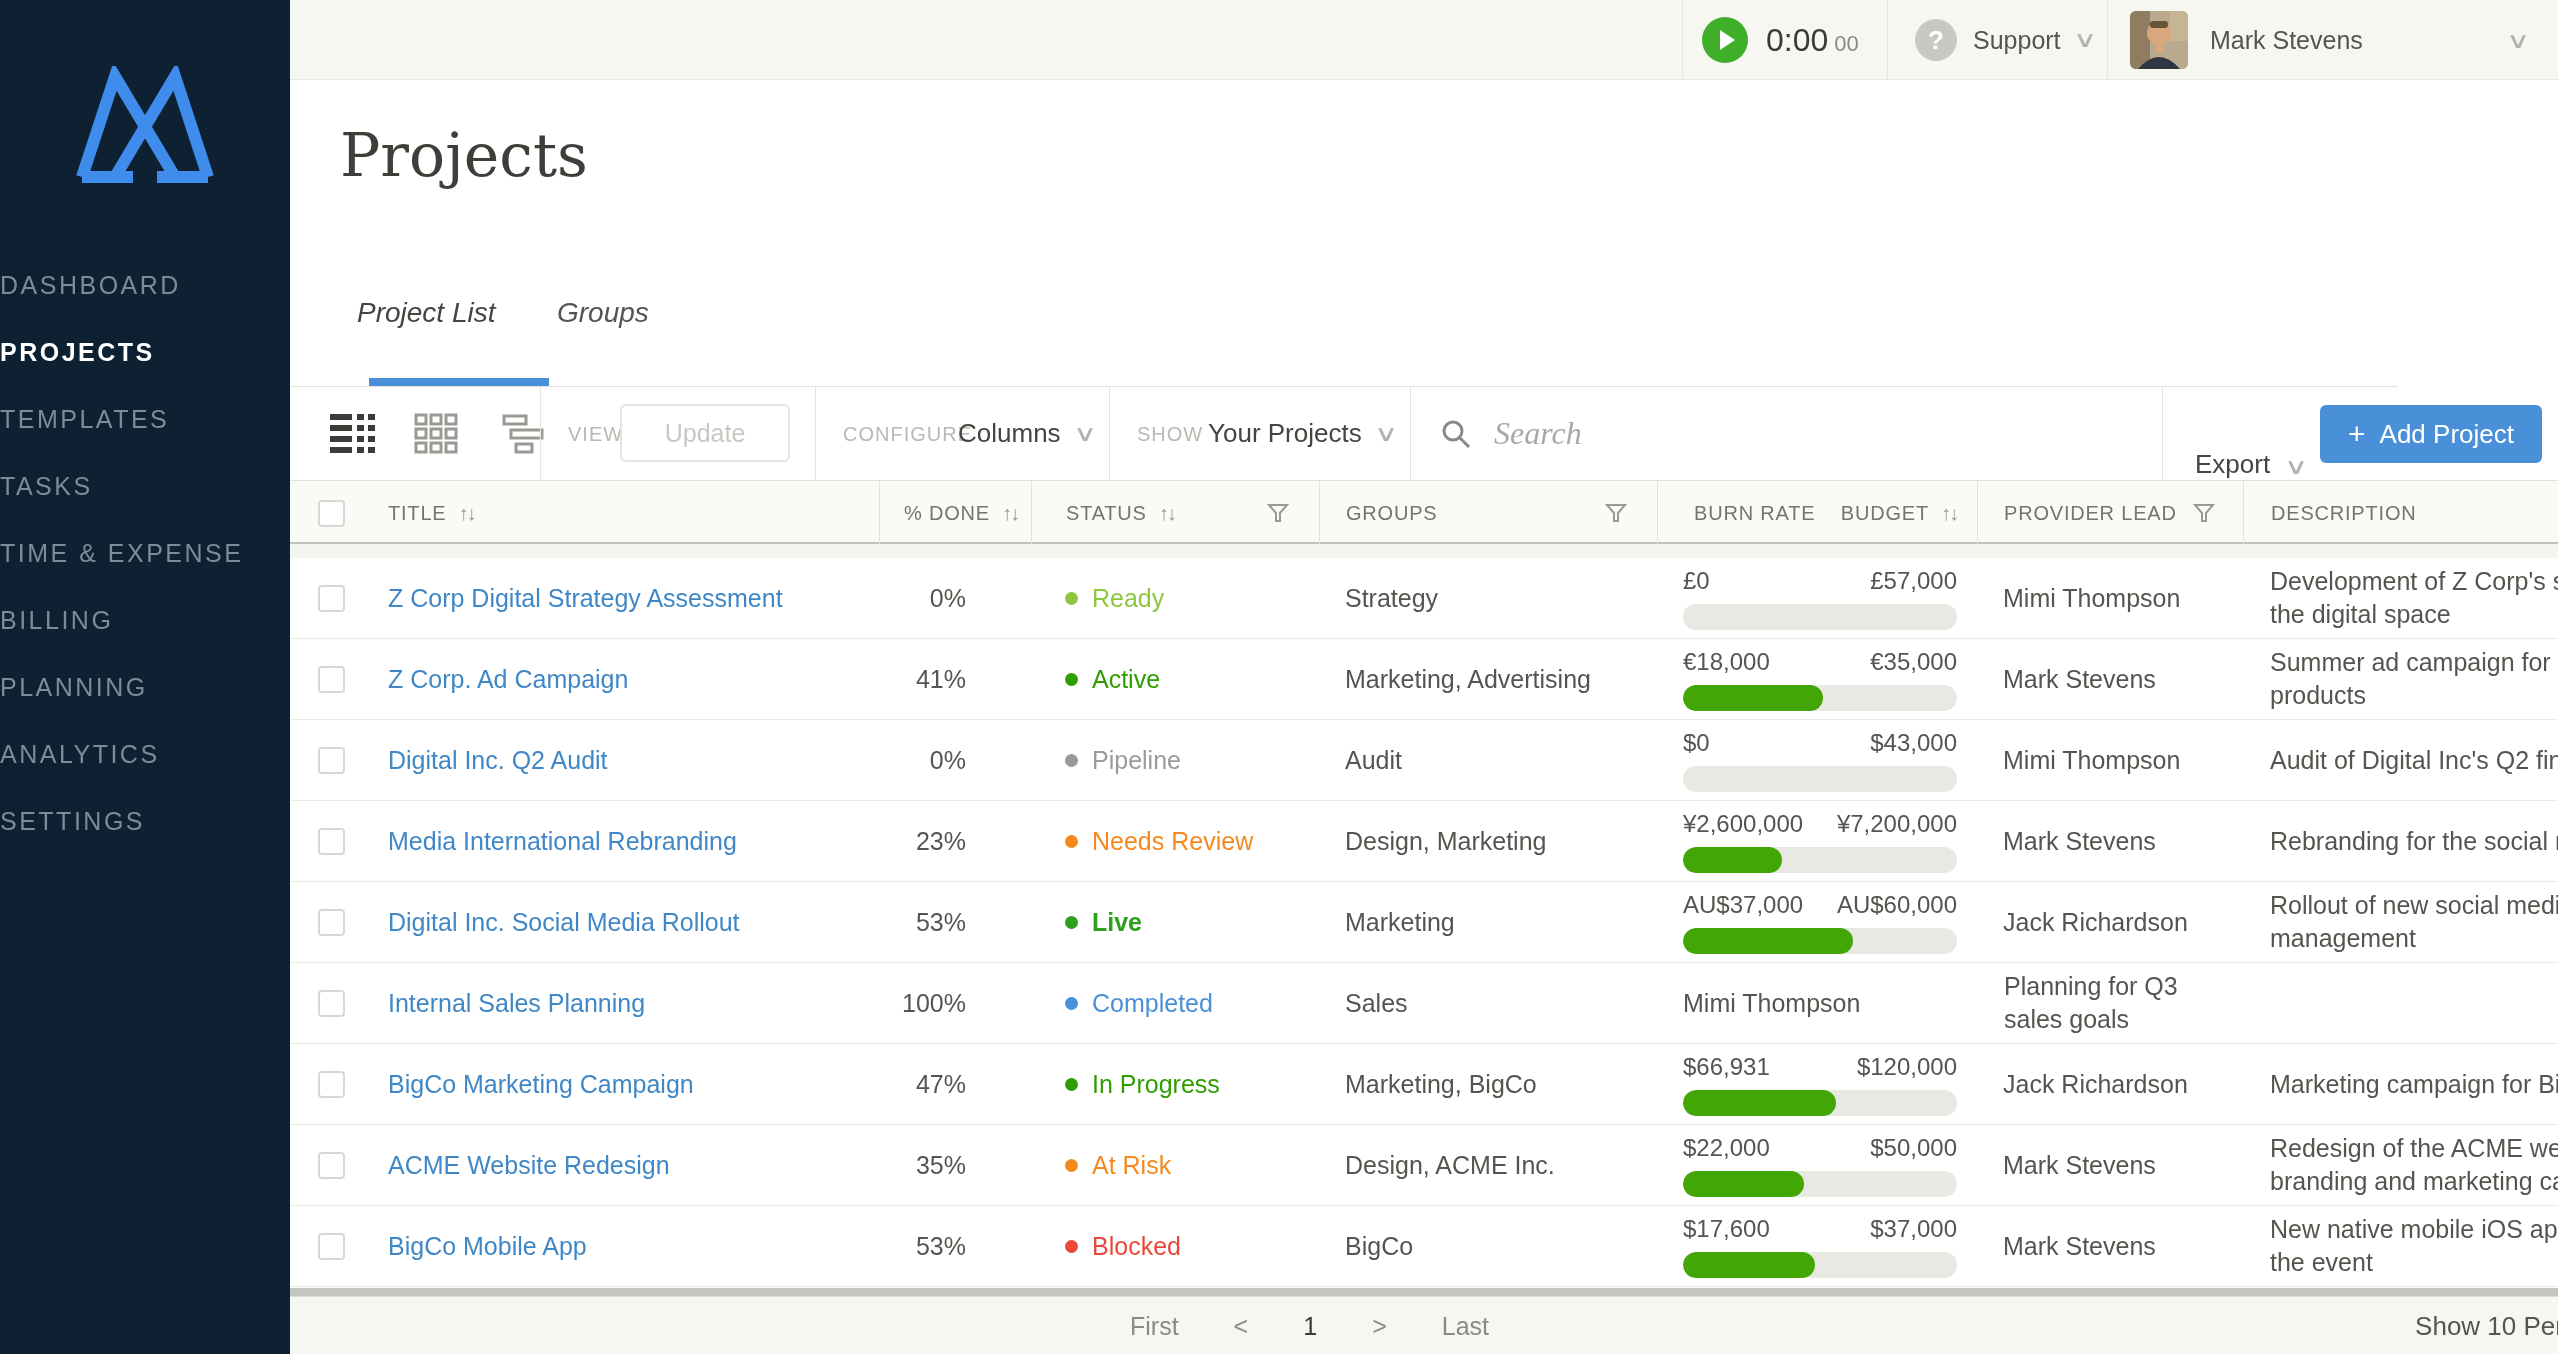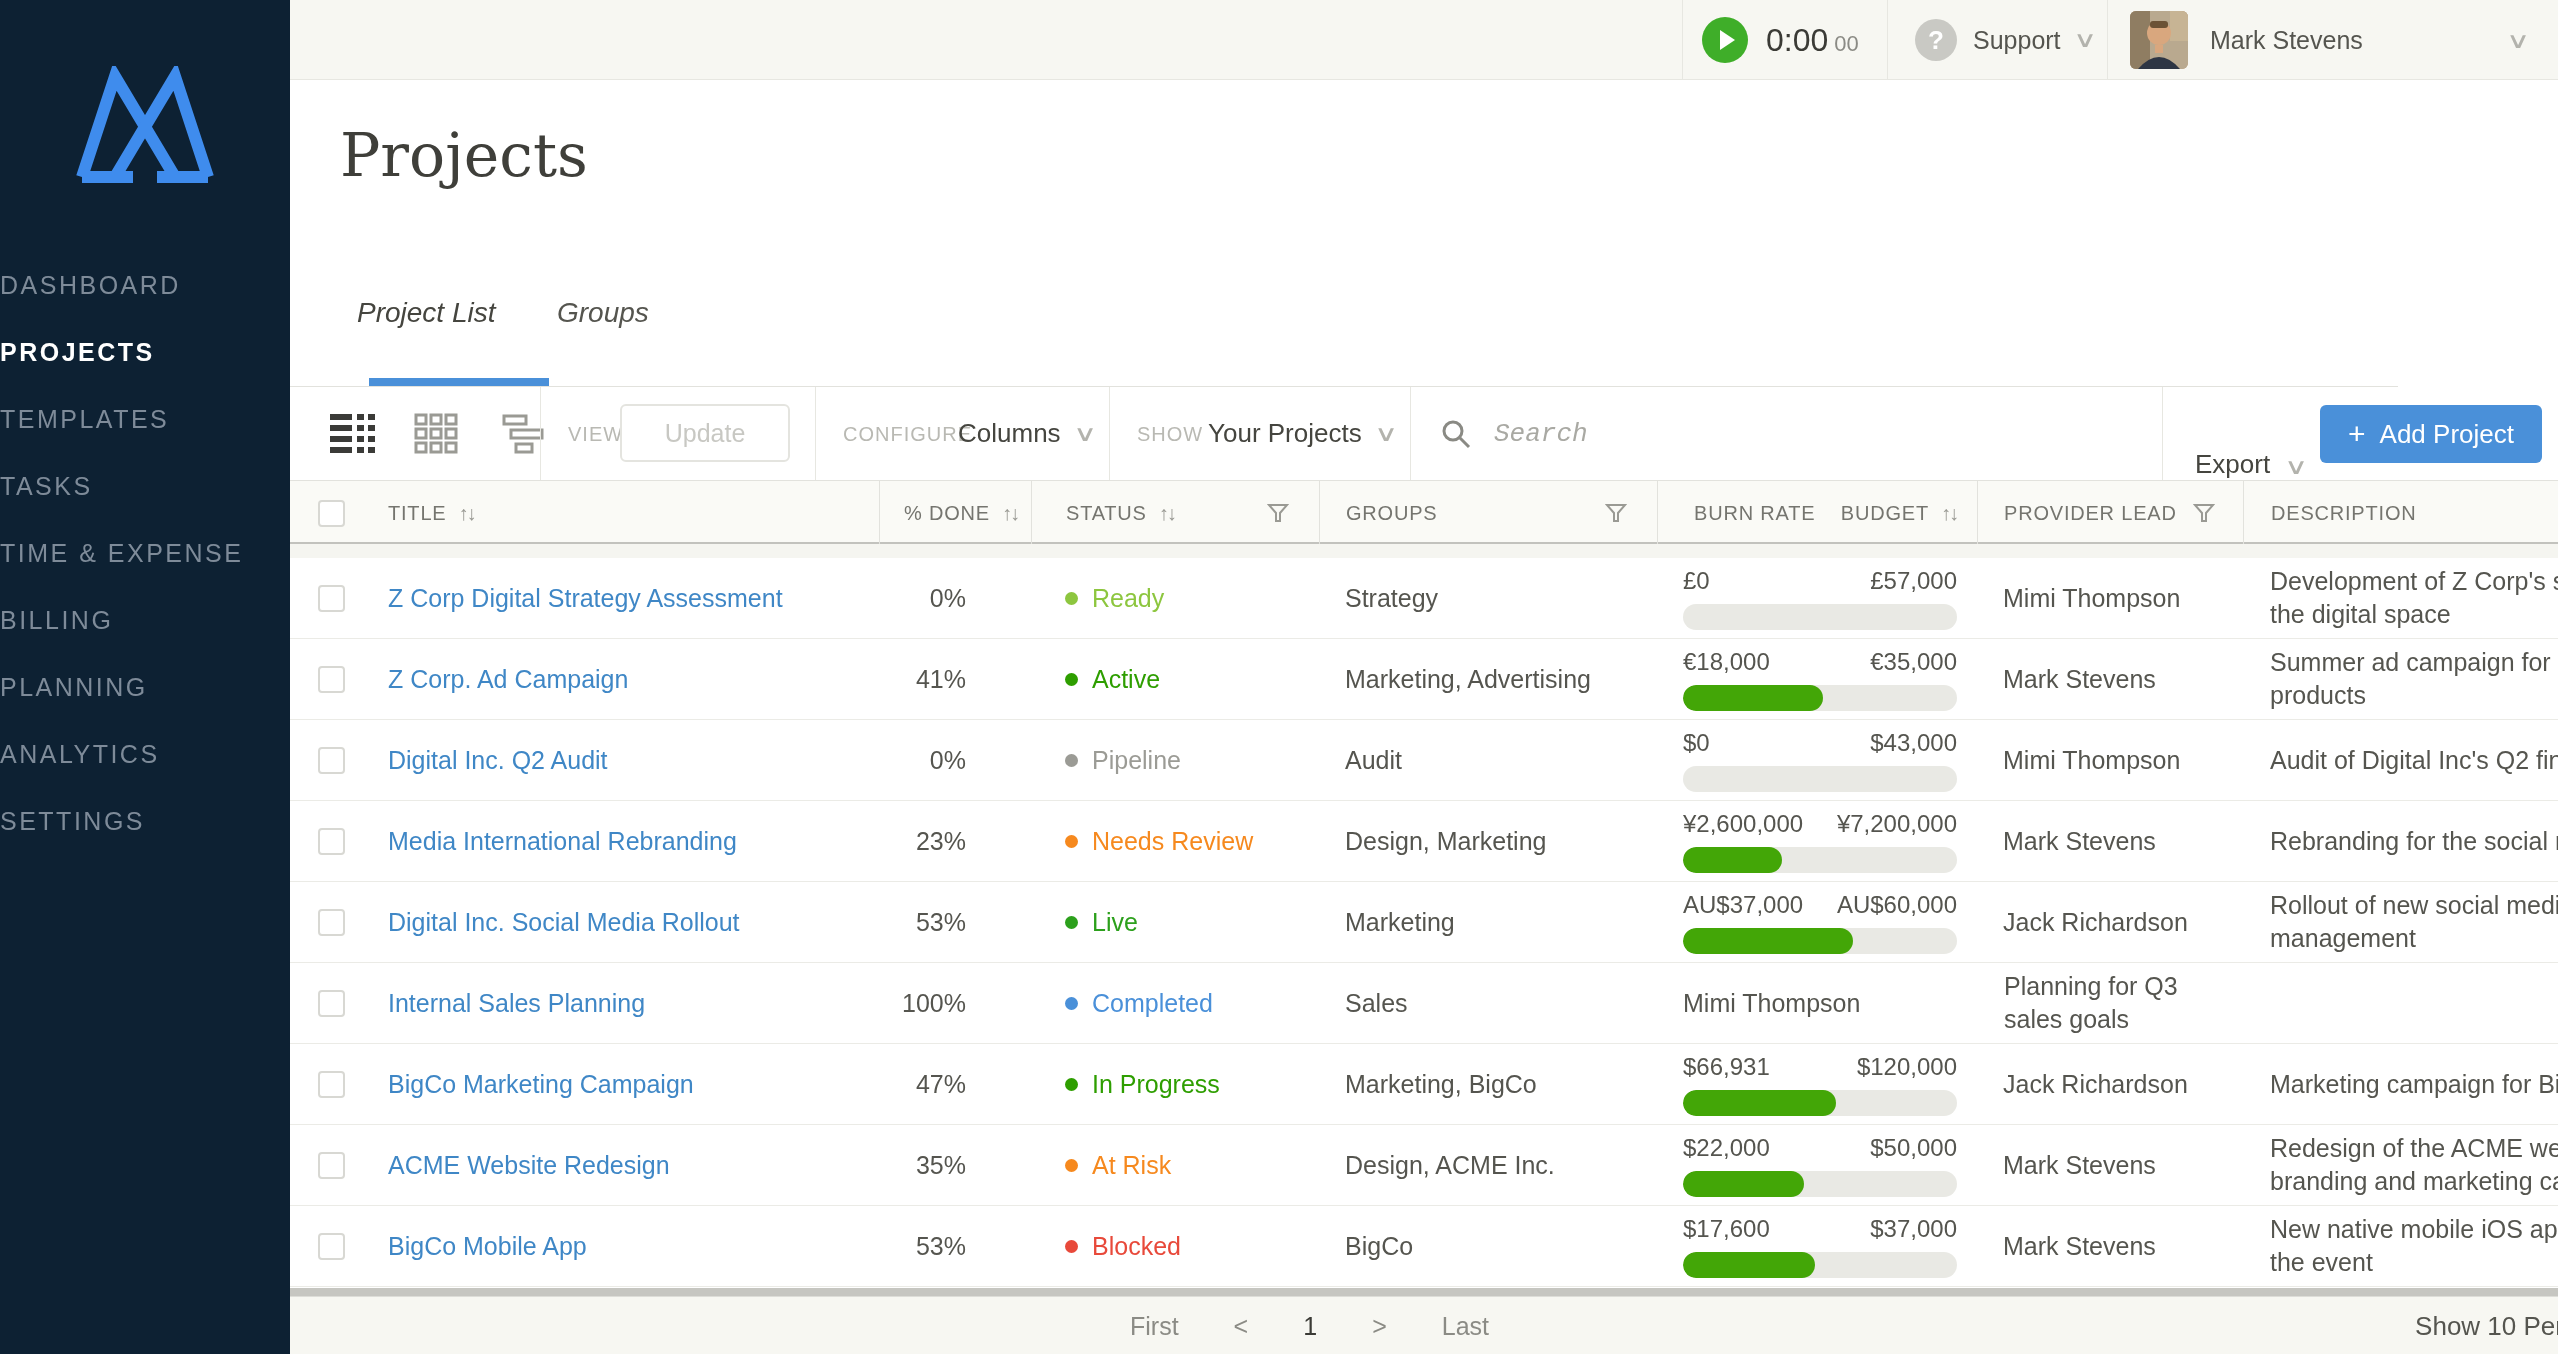--- a/index.html
+++ b/index.html
@@ -42,21 +42,21 @@
 
   
   .toolbar { position:absolute; left:0; top:307px; width:2268px; height:93px; background:#fff; }
   .tl-sep { position:absolute; top:0; width:1px; height:93px; background:#e7e7e1; }
   .view-icons { position:absolute; left:40px; top:0; height:93px; display:flex; align-items:center; gap:38px; }
   .vicon { width:46px; height:42px; cursor:pointer; }
   .tool-label { position:absolute; font-size:20px; letter-spacing:1px; color:#b9b9b3; top:36px; }
   .update-btn { position:absolute; left:330px; top:17px; width:170px; height:58px; border:2px solid #e4e4df; border-radius:6px; background:#fff; color:#c8c8c3; font-size:25px; font-family:inherit; }
   .dd { position:absolute; top:0; height:93px; display:flex; align-items:center; gap:16px; font-size:26px; color:#45453f; cursor:pointer; }
   .search-wrap { position:absolute; left:1150px; top:0; height:93px; display:flex; align-items:center; gap:22px; }
-  .search-input { border:none; outline:none; font-size:26px; font-style:italic; color:#55554f; background:transparent; width:300px; font-family:Liberation Mono, monospace; }
+  .search-input { border:none; outline:none; font-size:32px; font-style:italic; color:#55554f; background:transparent; width:300px; font-family:Liberation Serif, serif; }
   .search-input::placeholder { color:#a9a9a3; }
   .export { position:absolute; left:1905px; top:0; height:93px; display:flex; align-items:flex-end; gap:18px; font-size:26px; color:#45453f; cursor:pointer; }
   .add-btn { position:absolute; left:2030px; top:18px; width:222px; height:58px; background:#4a90d9; border:none; border-radius:6px; color:#fff; font-size:26px; font-family:inherit; display:flex; align-items:center; justify-content:center; gap:14px; cursor:pointer; }
   .plus { font-size:30px; font-weight:300; }
 
   
   .grid-cols { display:grid; grid-template-columns:70px 519px 152px 288px 338px 320px 266px 460px; width:2413px; }
   .thead { position:absolute; left:0; top:400px; height:64px; background:#fafaf6; border-top:1px solid #e2e2dd; border-bottom:2px solid #c2c2bd; align-items:center; }
   .th { font-size:20px; letter-spacing:0.8px; color:#75756f; display:flex; align-items:center; gap:12px; height:64px; }
   .th.bl { border-left:1px solid #e2e2dd; }
@@ -385,21 +385,21 @@
       <div class="row grid-cols">
         <div class="cell c-check">
           <div class="checkbox"></div>
         </div>
         <div class="cell c-title">
           <a class="title-link">Digital Inc. Social Media Rollout</a>
         </div>
         <div class="cell c-done">53%</div>
         <div class="cell c-status">
           <span class="dot" style="background: rgb(44, 160, 28);"></span>
-          <span style="color: rgb(44, 160, 28);">Live</span>
+          <span style="color: rgb(44, 160, 28); font-weight: bold;">Live</span>
         </div>
         <div class="cell c-groups">Marketing</div>
         <div class="cell c-burn">
           <div class="burn-labels">
             <span>AU$37,000</span>
             <span>AU$60,000</span>
           </div>
           <div class="bar-track">
             <div class="bar-fill" style="width: 62%;"></div>
           </div>

